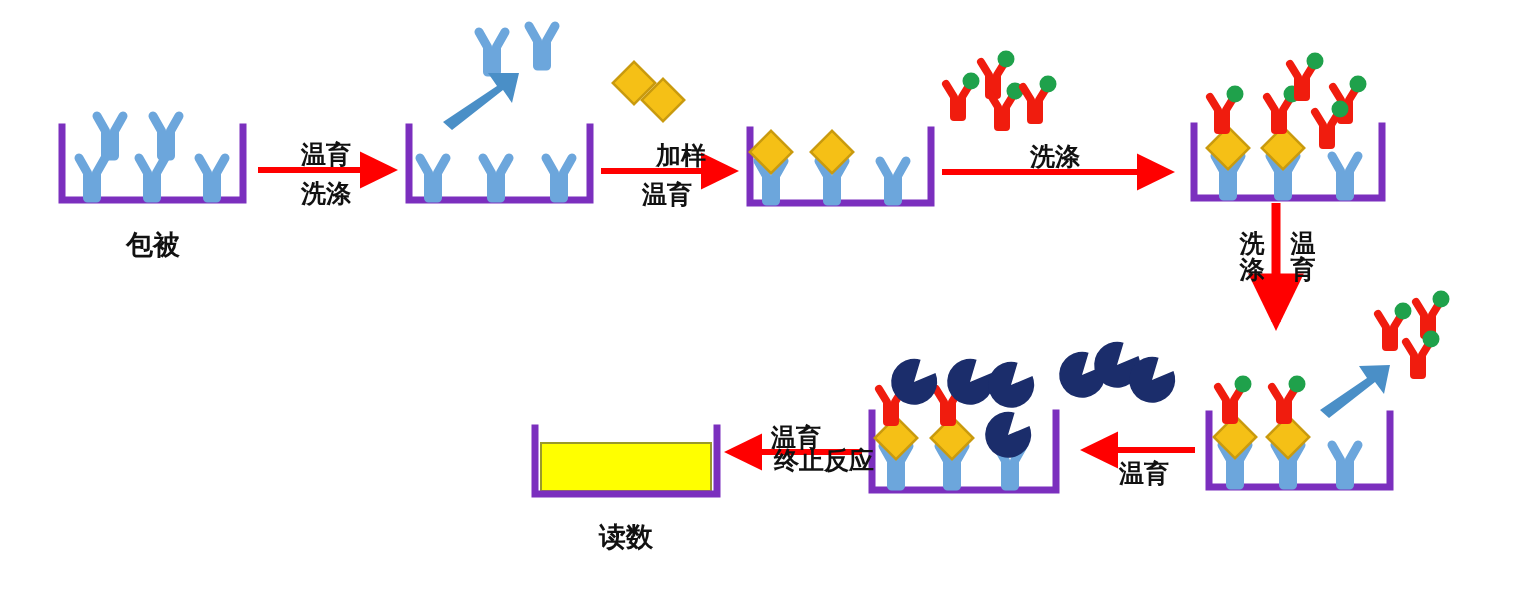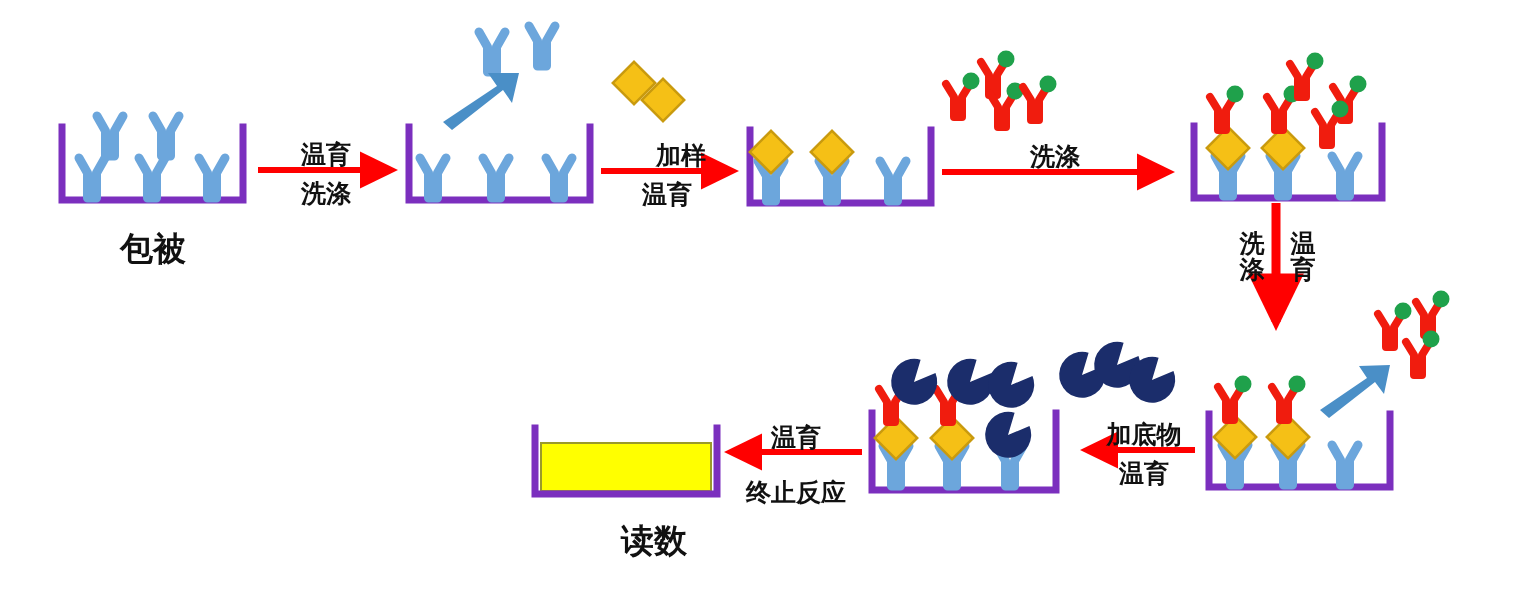--- a/index.html
+++ b/index.html
@@ -1,19 +1,19 @@
 <!DOCTYPE html>
 <html><head>
 <meta charset="utf-8">
 <style>
   html,body{margin:0;padding:0;background:#ffffff;}
   body{width:1520px;height:593px;position:relative;overflow:hidden;
        font-family:"Liberation Serif","DejaVu Serif",serif;}
   .stage{position:absolute;left:0;top:0;width:1520px;height:593px;text-decoration:underline;}
-  .caption{position:absolute;color:#111111;font-weight:700;font-size:33px;
+  .caption{position:absolute;color:#111111;font-weight:700;font-size:27px;
            text-align:center;white-space:nowrap;
            font-family:"Liberation Serif","DejaVu Serif",serif;}
   .arrowlbl-top{position:absolute;font-size:25px;font-weight:700;color:#111;
                 white-space:nowrap;text-align:center;}
   .arrowlbl-bot{position:absolute;font-size:25px;font-weight:700;color:#111;
                 white-space:nowrap;text-align:center;}
   svg{overflow:visible;display:block;}
 </style>
 </head>
 <body>
@@ -215,22 +215,21 @@
 
   <div class="arrowlbl-top" style="left:1010px;top:140px;width:90px;">洗涤</div>
 
   <div class="arrowlbl-top" style="left:1229px;top:231px;width:46px;text-align:center;line-height:1.02;">
     <span><div>洗</div><div>涤</div></span>
   </div>
   <div class="arrowlbl-bot" style="left:1280px;top:231px;width:46px;text-align:center;line-height:1.02;">
     <span><div>温</div><div>育</div></span>
   </div>
 
-  <div class="arrowlbl-top" style="left:1086px;top:418px;width:116px;">加底物</div>
   <div class="arrowlbl-bot" style="left:1086px;top:457px;width:116px;">温育</div>
 
   <div class="arrowlbl-top" style="left:731px;top:421px;width:130px;">温育</div>
-  <div class="arrowlbl-bot" style="left:718px;top:476px;width:156px;">终止反应</div>
+  <div class="arrowlbl-bot" style="left:718px;top:444px;width:156px;text-align:right;">终止反应</div>
 
   <div class="caption" style="left:92px;top:227px;width:122px;">包被</div>
-  <div class="caption" style="left:565px;top:519px;width:122px;text-align:right;">读数</div>
+  <div class="caption" style="left:565px;top:519px;width:122px;">读数</div>
 
 </div>
 
 </body></html>

